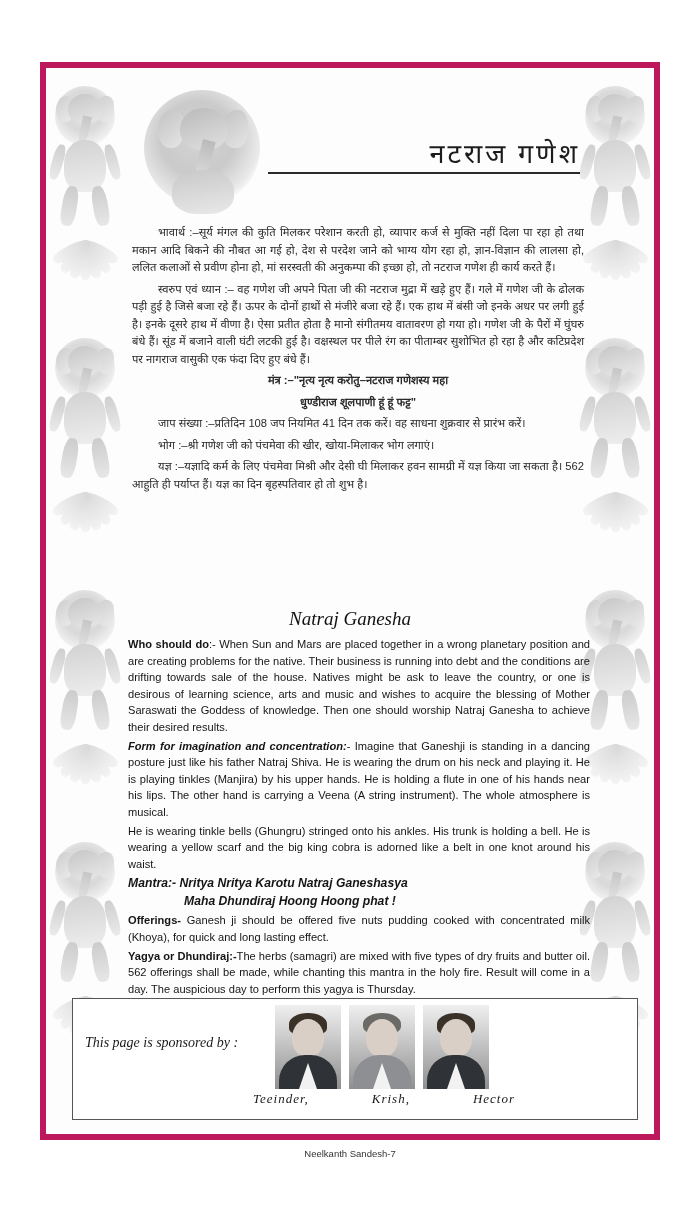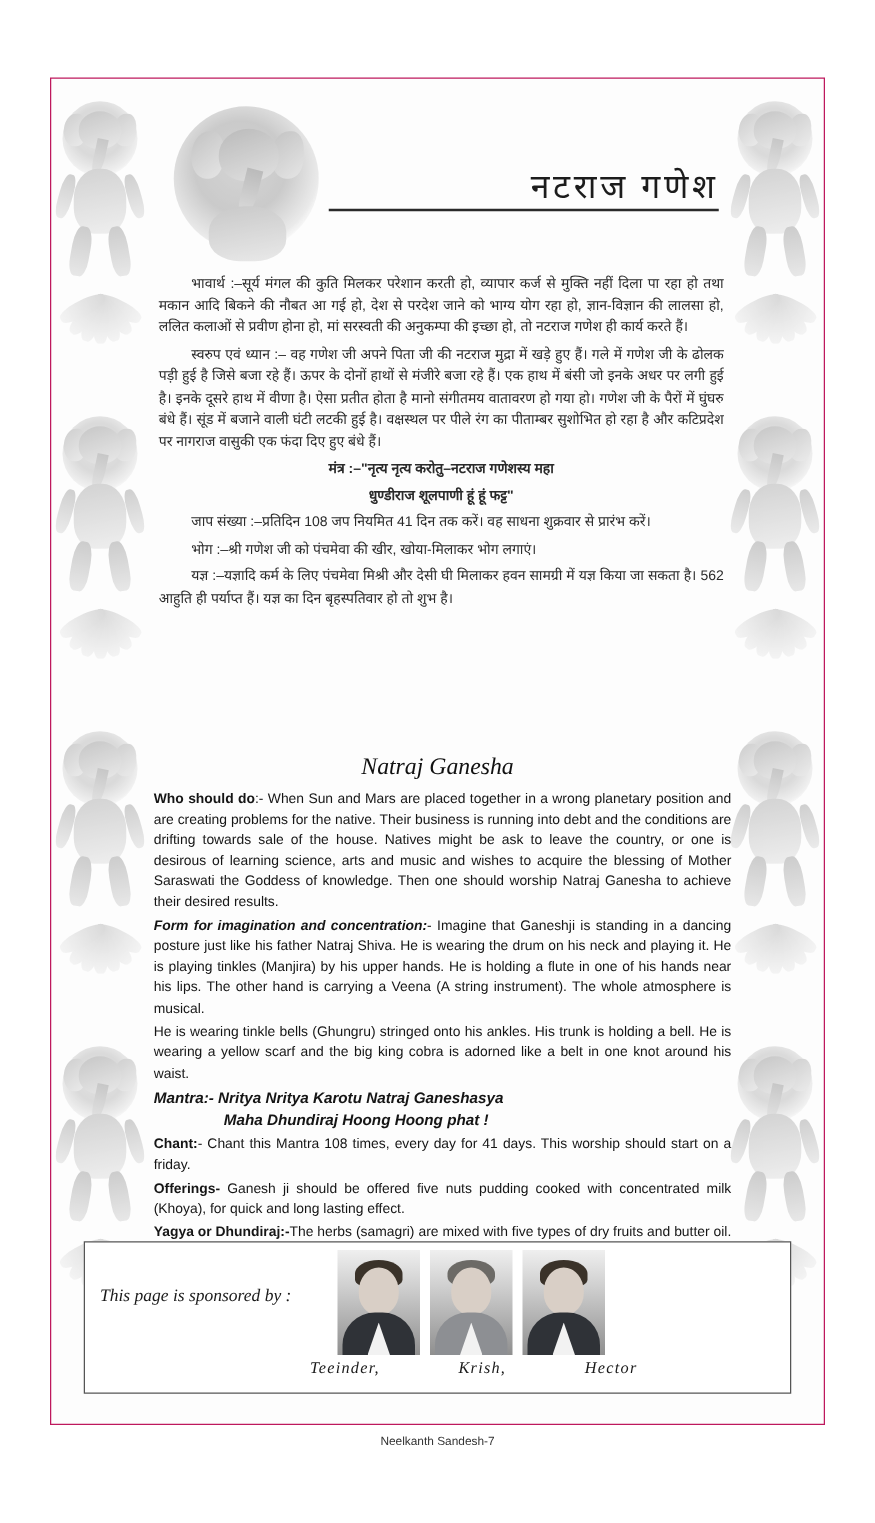--- a/index.html
+++ b/index.html
@@ -13,21 +13,21 @@
     font-family: "Liberation Sans", sans-serif;
     color: #111;
     position: relative;
   }
   .page {
     position: absolute;
     left: 40px;
     top: 62px;
     width: 620px;
     height: 1078px;
-    border: 1px solid #be185d;
+    border: 6px solid #be185d;
     background: #fdfdfd;
     box-sizing: border-box;
     overflow: hidden;
   }
 
   
   .side-art {
     position: absolute;
     top: 0;
     width: 78px;
@@ -541,21 +541,20 @@
     <p>यज्ञ :–यज्ञादि कर्म के लिए पंचमेवा मिश्री और देसी घी मिलाकर हवन सामग्री में यज्ञ किया जा सकता है। 562 आहुति ही पर्याप्त हैं। यज्ञ का दिन बृहस्पतिवार हो तो शुभ है।</p>
   </div>
 
   <div class="eng-title">Natraj Ganesha</div>
 
   <div class="eng-block">
     <p><span class="lead">Who should do</span><span>:- When Sun and Mars are placed together in a wrong planetary position and are creating problems for the native. Their business is running into debt and the conditions are drifting towards sale of the house. Natives might be ask to leave the country, or one is desirous of learning science, arts and music and wishes to acquire the blessing of Mother Saraswati the Goddess of knowledge. Then one should worship Natraj Ganesha to achieve their desired results.</span></p>
     <p><span class="lead-italic">Form for imagination and concentration:</span><span>- Imagine that Ganeshji is standing in a dancing posture just like his father Natraj Shiva. He is wearing the drum on his neck and playing it. He is playing tinkles (Manjira) by his upper hands. He is holding a flute in one of his hands near his lips. The other hand is carrying a Veena (A string instrument). The whole atmosphere is musical.</span></p>
     <p>He is wearing tinkle bells (Ghungru) stringed onto his ankles. His trunk is holding a bell. He is wearing a yellow scarf and the big king cobra is adorned like a belt in one knot around his waist.</p>
     <p class="mantra-en"><span>Mantra:-</span><span> Nritya Nritya Karotu Natraj Ganeshasya</span><span class="l2">Maha Dhundiraj Hoong Hoong phat !</span></p>
-    <p><span class="lead">Chant:</span><span>- Chant this Mantra 108 times, every day for 41 days. This worship should start on a friday.</span></p>
     <p><span class="lead">Offerings-</span><span> Ganesh ji should be offered five nuts pudding cooked with concentrated milk (Khoya), for quick and long lasting effect.</span></p>
     <p><span class="lead">Yagya or Dhundiraj:-</span><span>The herbs (samagri) are mixed with five types of dry fruits and butter oil. 562 offerings shall be made, while chanting this mantra in the holy fire. Result will come in a day. The auspicious day to perform this yagya is Thursday.</span></p>
   </div>
 
   <div class="sponsor">
     <div class="sponsor-text">This page is sponsored by :</div>
 
     <div class="photos">
       <div class="photo">
         <div class="hair"></div>

